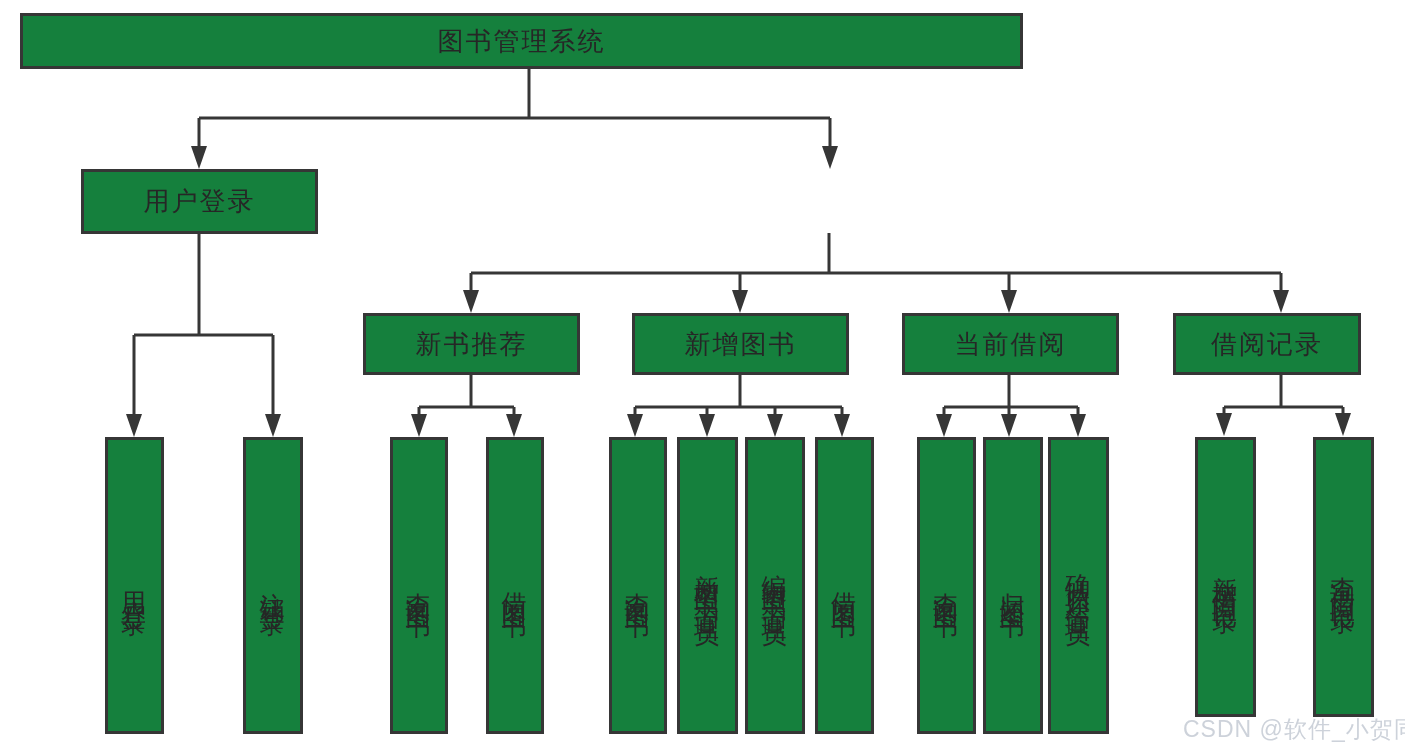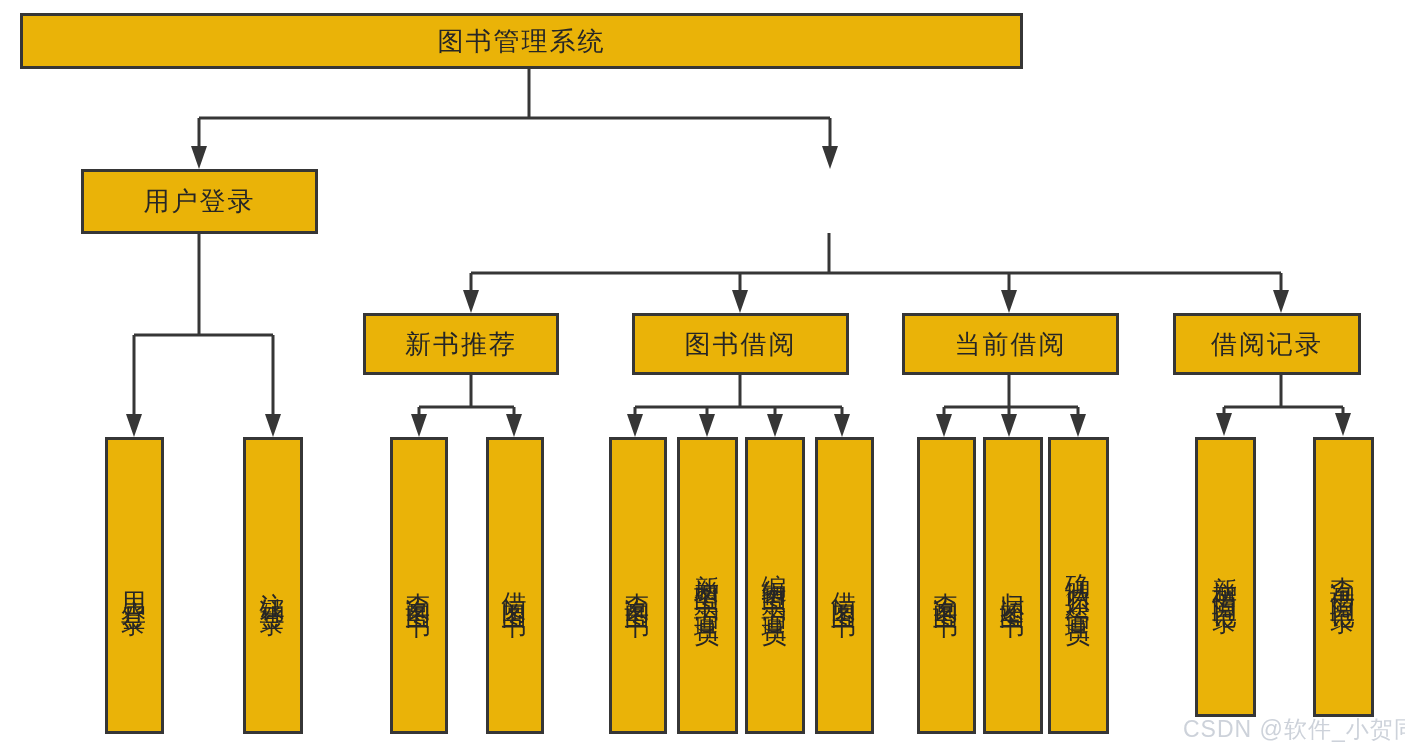--- a/index.html
+++ b/index.html
@@ -7,21 +7,21 @@
     position:relative; width:1405px; height:747px;
     background:var(--bg, #ffffff);
     font-family:"Liberation Sans", sans-serif;
     overflow:hidden;
   }
   .wires { position:absolute; left:0; top:0; width:1405px; height:747px; z-index:1; }
   .wires path { stroke:var(--line, #363636); stroke-width:3; fill:none; }
   .wires polygon { fill:var(--line, #363636); stroke:none; }
   .node {
     position:absolute; box-sizing:border-box; z-index:2;
-    background:#eab308; border:3px solid var(--box-border, #363636);
+    background:#15803d; border:3px solid var(--box-border, #363636);
     display:flex; align-items:center; justify-content:center;
     color:var(--text, #262626);
     text-align:right;
   }
   .hnode { font-size:26px; letter-spacing:2px; white-space:nowrap; }
   .vnode .vtxt {
     writing-mode:vertical-rl; text-orientation:mixed;
     font-size:25px; letter-spacing:7px; white-space:nowrap;
     color:var(--text, #262626);
   }
@@ -80,25 +80,25 @@
   </svg>
 
   <div class="node hnode" style="left:20px; top:13px; width:1003px; height:56px;">
     <span>图书管理系统</span>
   </div>
 
   <div class="node hnode" style="left:81px; top:169px; width:237px; height:65px;">
     <span>用户登录</span>
   </div>
 
-  <div class="node hnode" style="left:363px; top:313px; width:196px; height:62px;">
+  <div class="node hnode" style="left:363px; top:313px; width:217px; height:62px;">
     <span>新书推荐</span>
   </div>
   <div class="node hnode" style="left:632px; top:313px; width:217px; height:62px;">
-    <span>图书借阅</span>
+    <span>新增图书</span>
   </div>
   <div class="node hnode" style="left:902px; top:313px; width:217px; height:62px;font-family:Liberation Mono, monospace;">
     <span>当前借阅</span>
   </div>
   <div class="node hnode" style="left:1173px; top:313px; width:188px; height:62px;">
     <span>借阅记录</span>
   </div>
 
   <div class="node vnode" style="left:105px; top:437px; width:59px; height:297px;">
     <span class="vtxt">用户登录</span>

